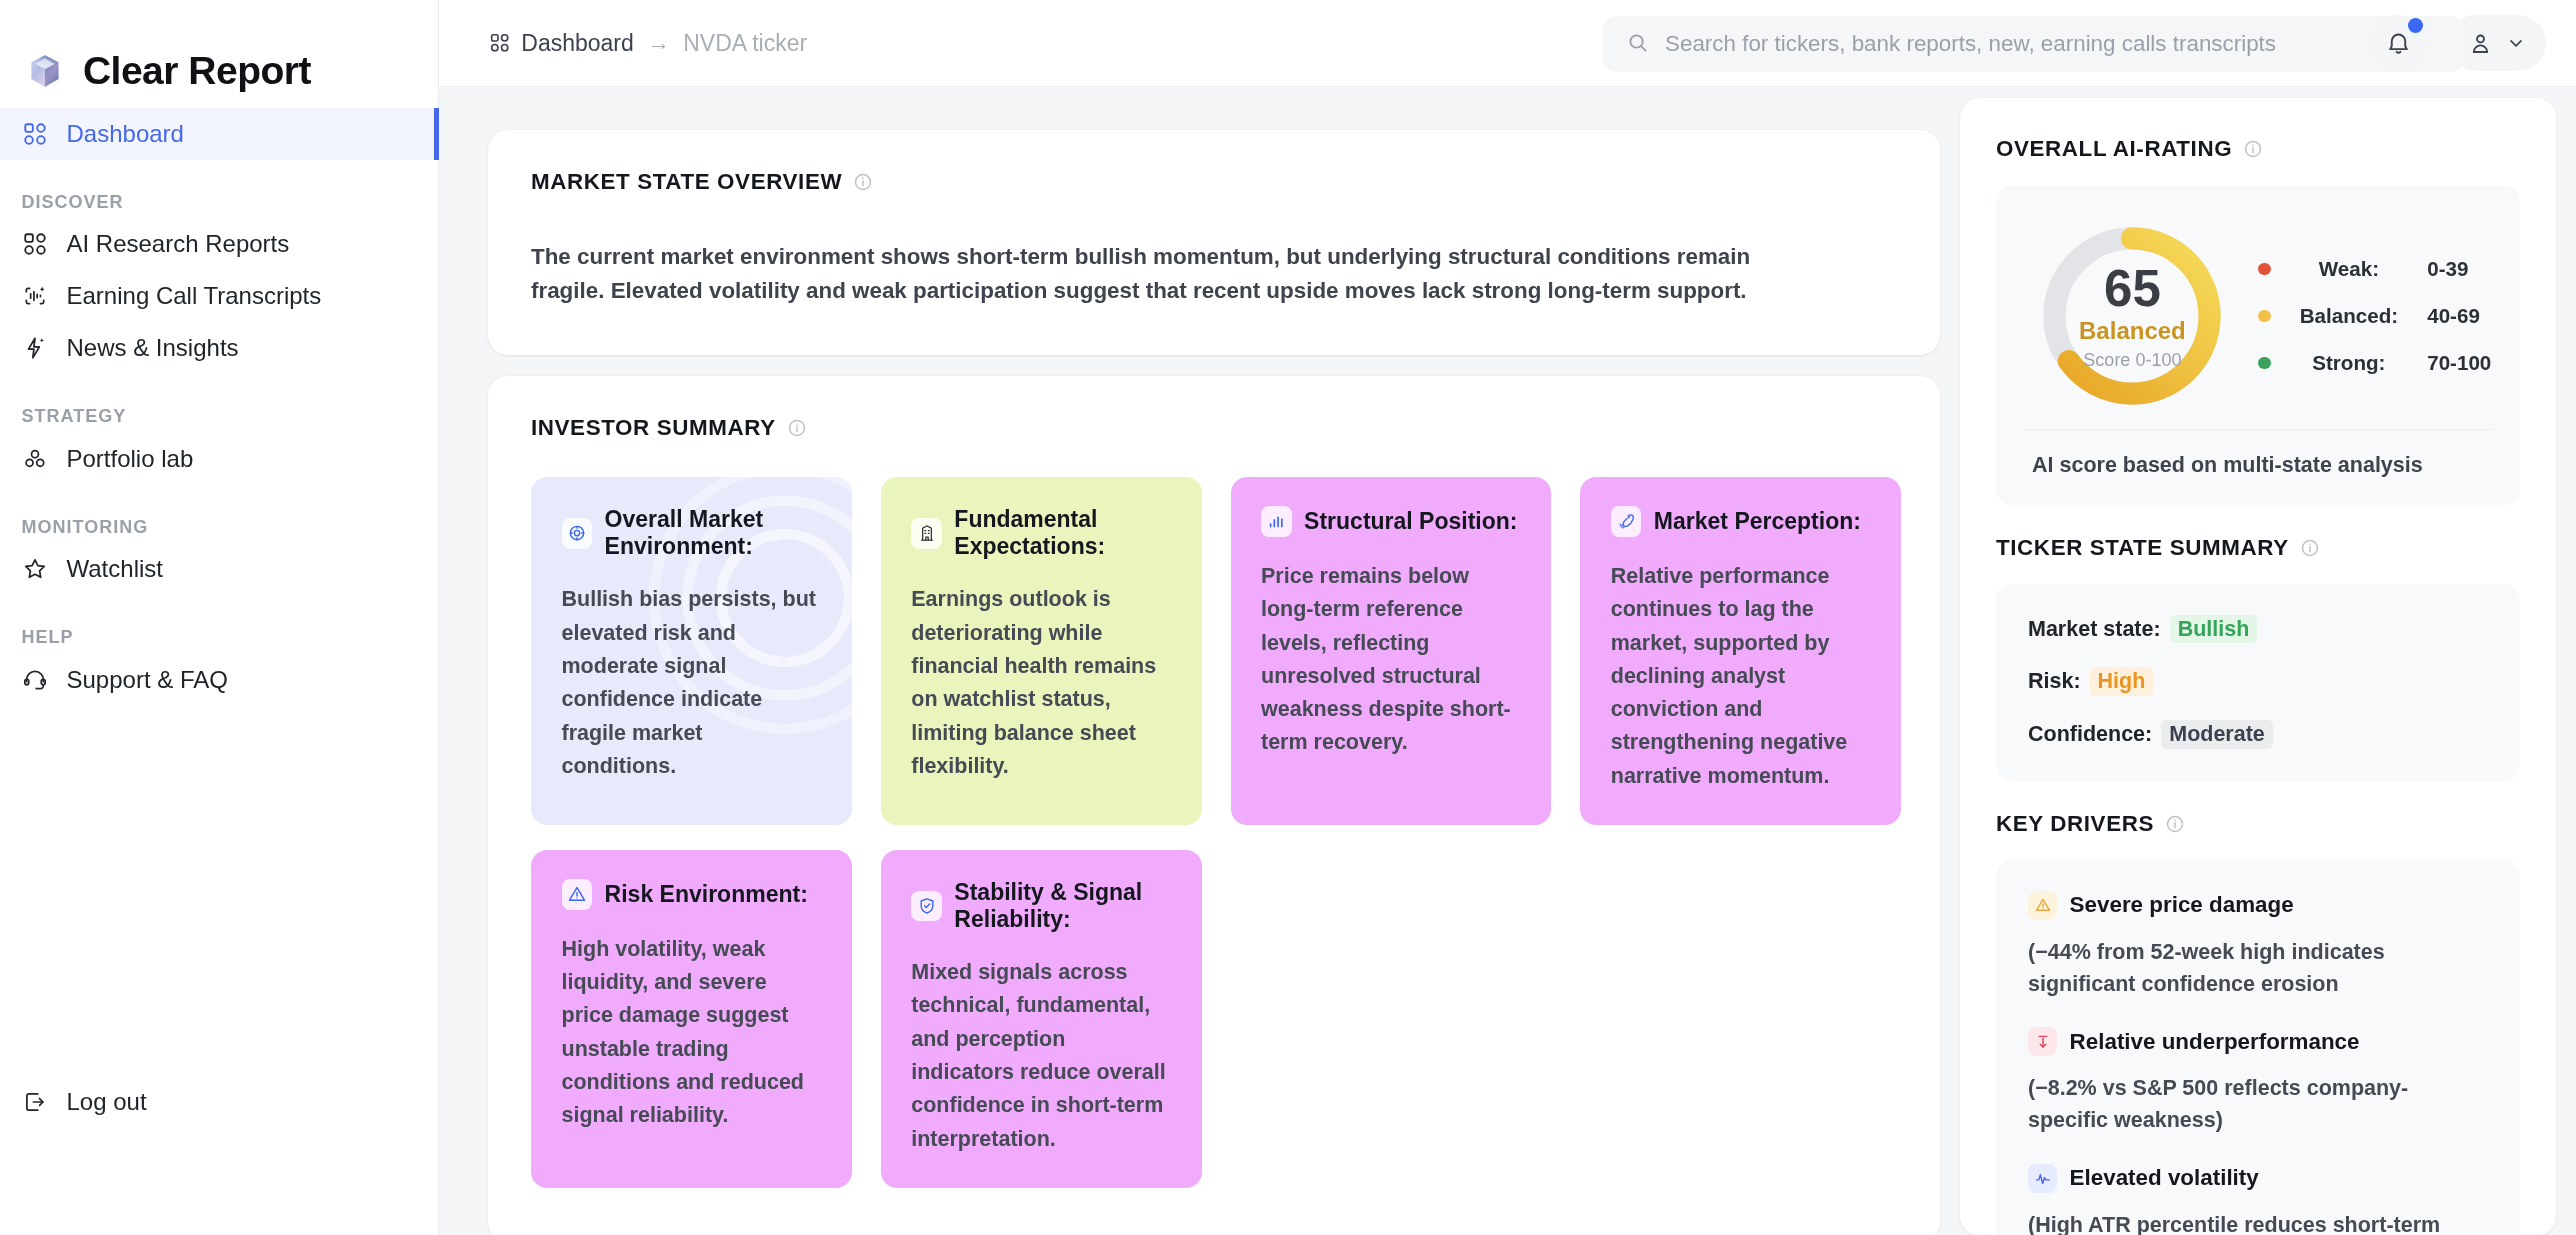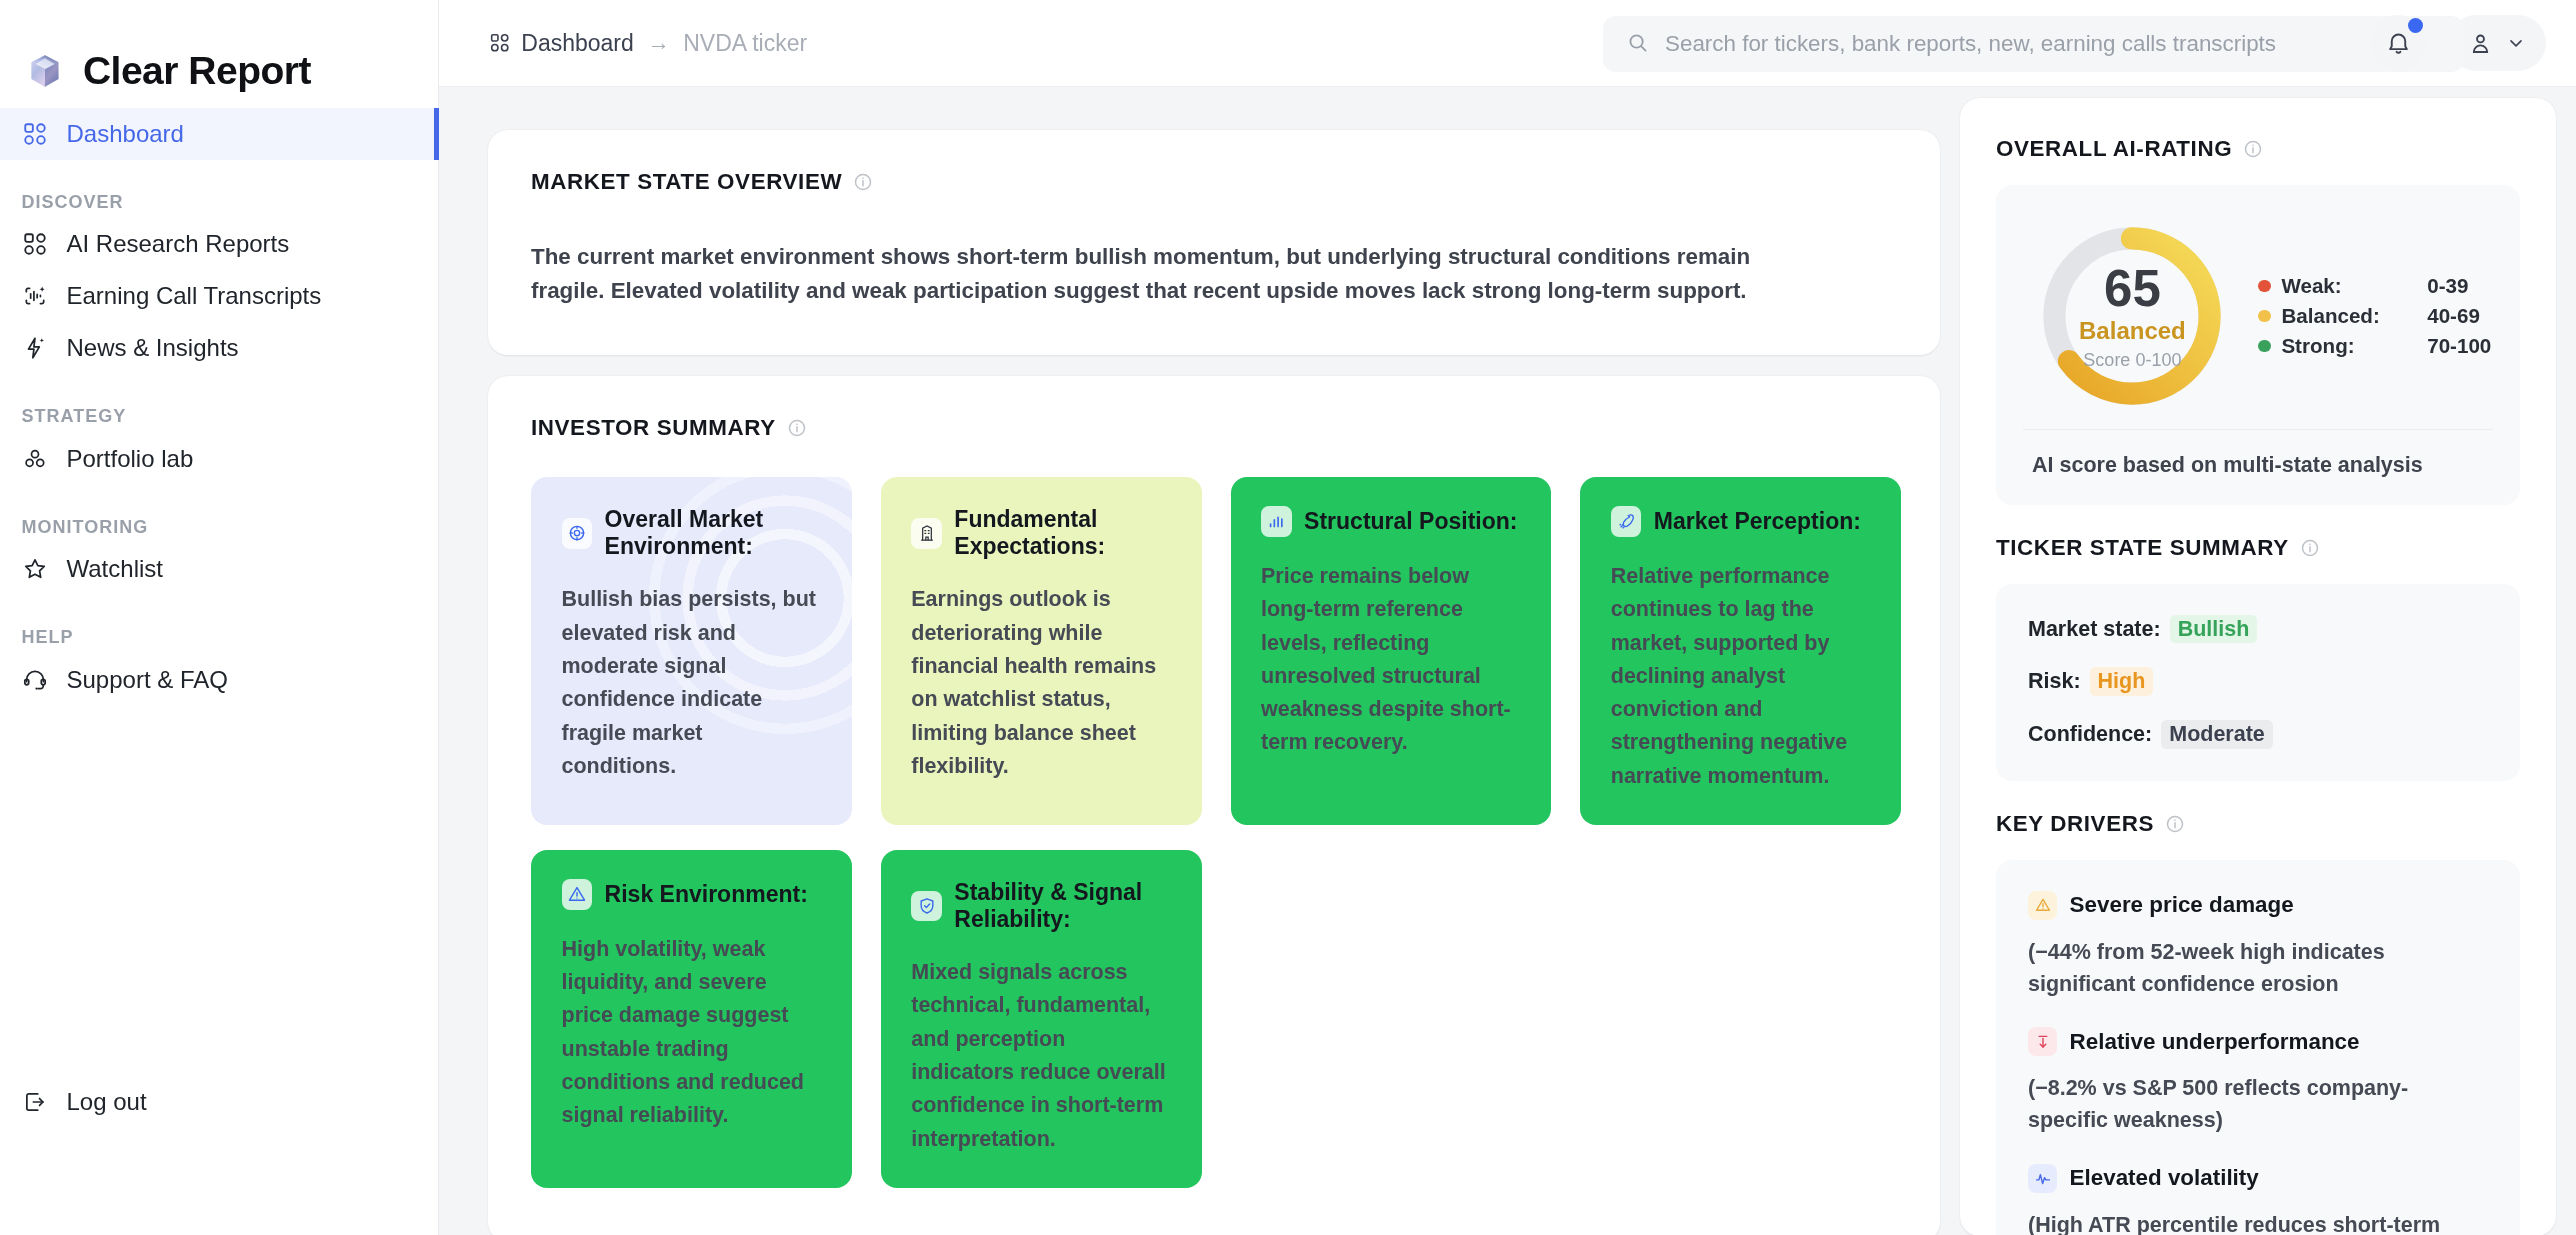--- a/index.html
+++ b/index.html
@@ -127,21 +127,21 @@
   #mso .body {
     margin-top: 45px; font-size: 22.4px; font-weight: 700; line-height: 1.52; color: #3e434d;
     max-width: 1292px;
   }
 
   
   #inv { padding: 39px 39px 54px 43px; }
   .inv-grid { margin-top: 36px; display: grid; grid-template-columns: 1fr 1fr 1fr 1fr; gap: 25px 29px; }
   .inv-card {
     border-radius: 16px; padding: 29px 30.5px 32px 30.5px; position: relative; overflow: hidden;
-    background: #22c55e; min-height: 160px;
+    background: #f0abfc; min-height: 160px;
   }
   .inv-card.blue { background: #e7eafb; }
   .inv-card.green { background: #eaf5bd; }
   .inv-card.blue::after {
     content: ""; position: absolute; right: -81px; top: -27px; width: 296px; height: 296px;
     border-radius: 50%;
     background:
       radial-gradient(circle at center,
        rgba(255,255,255,0) 0 28%, rgba(255,255,255,.55) 28% 33%, rgba(255,255,255,0) 33% 44%,
        rgba(255,255,255,.45) 44% 49%, rgba(255,255,255,0) 49% 60%,
@@ -173,21 +173,21 @@
   .gauge-row { display: flex; align-items: center; gap: 18px; padding: 9px 0 5.4px 0; }
   .gauge { width: 190px; height: 190px; position: relative; flex: 0 0 190px; margin-left: 14.4px; }
   .gauge svg { width: 190px; height: 190px; transform: rotate(-90deg); display: block; }
   .gauge-center {
     position: absolute; inset: 0; display: flex; flex-direction: column;
     align-items: center; justify-content: center; gap: 0;
   }
   .gauge-score { font-size: 51px; font-weight: 700; color: #3a3d44; line-height: 1; }
   .gauge-label { font-size: 24px; font-weight: 700; color: #c9941f; margin-top: 5.4px; line-height: 1; }
   .gauge-sub { font-size: 18px; color: #9aa0a9; margin-top: 7.2px; line-height: 1; }
-  .legend { display: flex; flex-direction: column; gap: 6px; padding-left: 12.6px; }
+  .legend { display: flex; flex-direction: column; gap: 23px; padding-left: 12.6px; text-align: center; }
   .legend-row { display: flex; align-items: center; gap: 10.8px; font-size: 20.6px; }
   .legend-dot { width: 12.6px; height: 12.6px; border-radius: 50%; flex: 0 0 12.6px; }
   .legend-name { font-weight: 700; color: #2b2f37; width: 135px; }
   .legend-range { font-weight: 700; color: #2b2f37; }
   .ai-foot {
     border-top: 0.9px solid #ededee; margin-top: 12.6px; padding: 23px 9px 27px 9px;
     font-size: 21.5px; font-weight: 700; color: #3e434d;
   }
 
   

